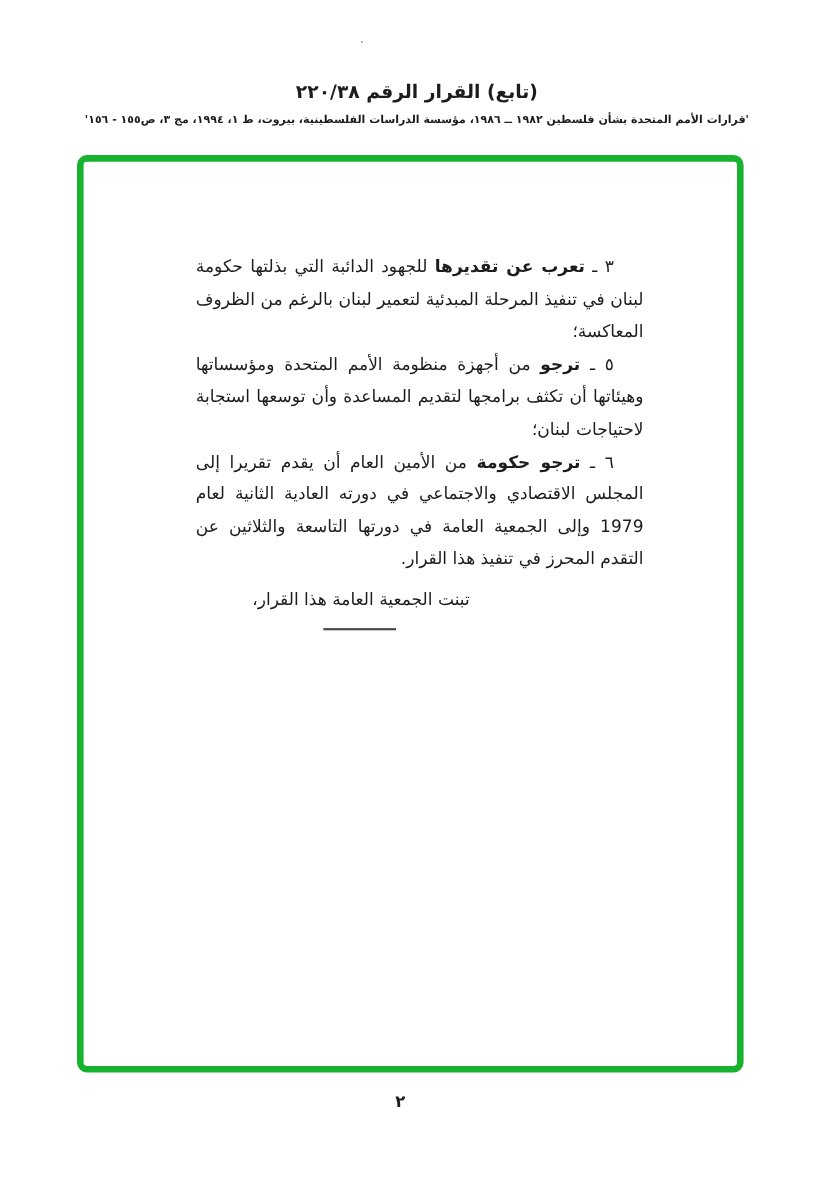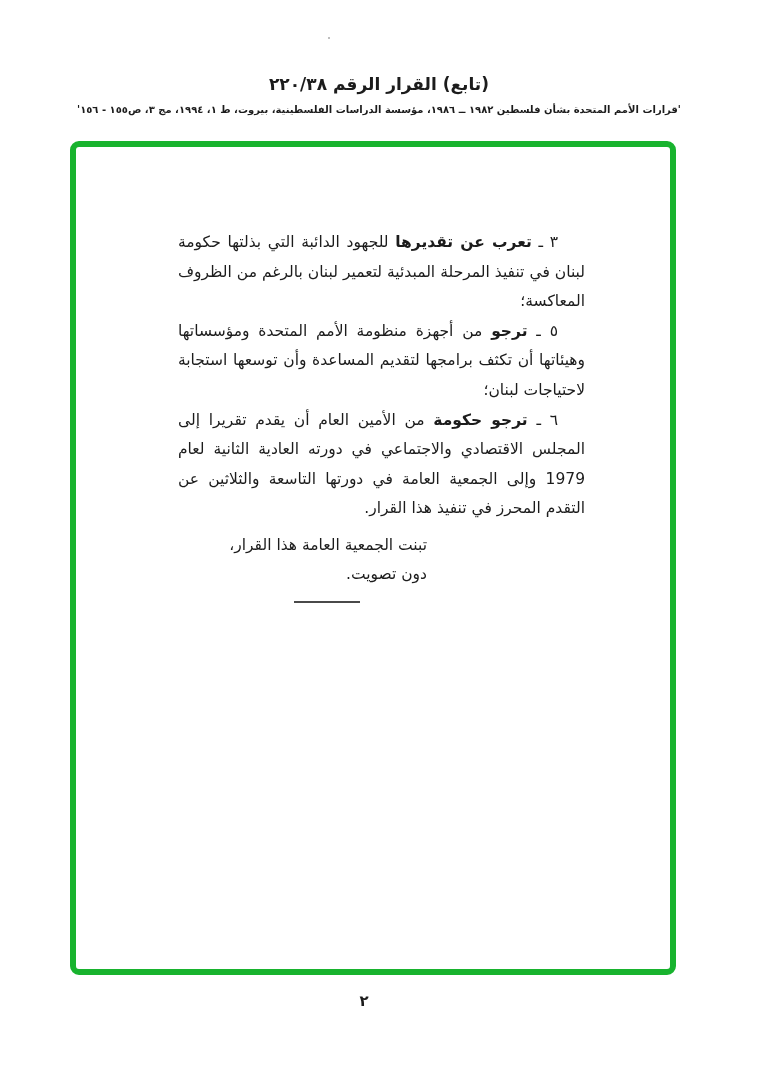--- a/index.html
+++ b/index.html
@@ -92,19 +92,18 @@
 
   <p class="para">
     <span>٦</span>
     <span>ـ</span>
     <b>ترجو حكومة</b>
     <span>من الأمين العام أن يقدم تقريرا إلى المجلس الاقتصادي والاجتماعي في دورته العادية الثانية لعام 1979 وإلى الجمعية العامة في دورتها التاسعة والثلاثين عن التقدم المحرز في تنفيذ هذا القرار.</span>
   </p>
 
   <div class="adoption">
     <div class="note-line">تبنت الجمعية العامة هذا القرار،</div>
-    <div class="note-line">دون تصويت.</div>
     <div class="end-rule"></div>
   </div>
 
 </div>
 
 <div class="page-number">٢</div>
 
 </body></html>

